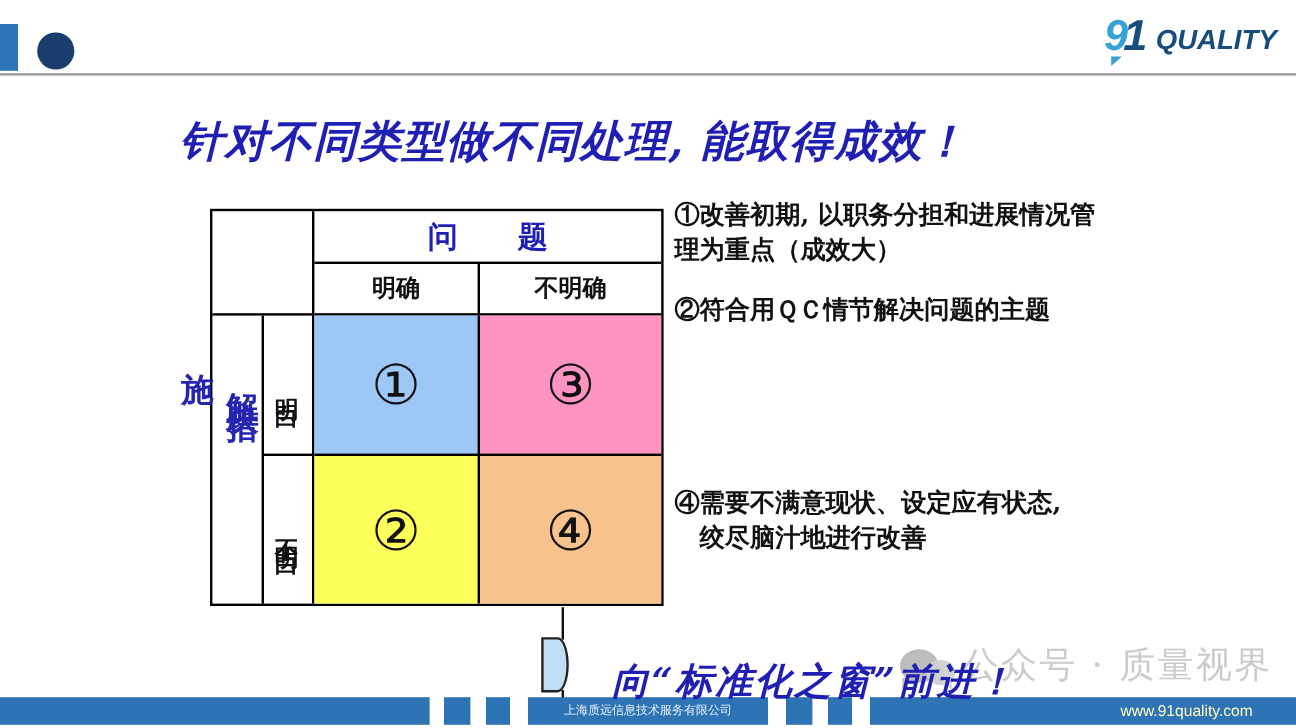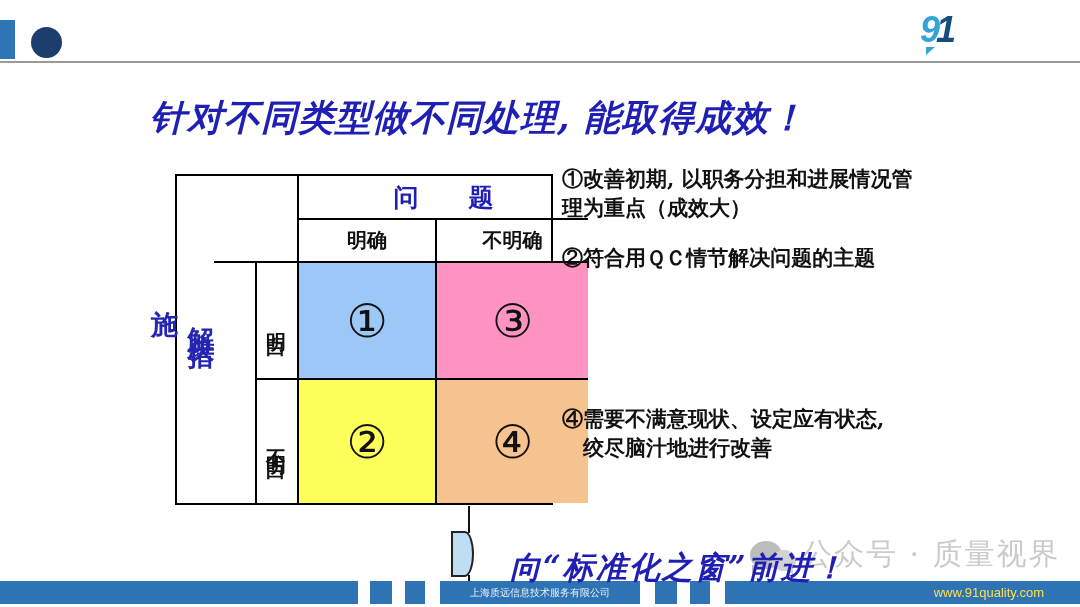--- a/index.html
+++ b/index.html
@@ -20,21 +20,21 @@
   .logo-tail{position:absolute;left:926px;top:47px;width:0;height:0;border-left:9px solid #35A3D6;border-bottom:8px solid transparent;}
 
   
   .subtitle{position:absolute;left:0;top:94px;width:956px;text-align:center;
     font-family:"DejaVu Serif",serif;font-style:italic;font-weight:700;
     font-size:36px;color:#1F1FB4;letter-spacing:1px;}
 
   
   .matrix{position:absolute;left:175px;top:174px;width:378px;height:331px;
     display:grid;grid-template-columns:43px 42px 138px 151px;grid-template-rows:44px 43px 117px 123px;
-    border:2px solid #000;box-sizing:border-box;background:#fff;padding-left:37px;}
+    border:2px solid #000;box-sizing:border-box;background:#fff;}
   .matrix>div{box-sizing:border-box;display:flex;align-items:center;justify-content:center;}
   .m-corner{grid-area:1/1/3/3;border-right:2px solid #000;border-bottom:2px solid #000;}
   .m-qhdr{grid-area:1/3/2/5;border-bottom:2px solid #000;color:#1F1FB4;font-size:25px;font-weight:700;
     font-family:"DejaVu Serif",serif;}
   .m-cming{grid-area:2/3/3/4;border-right:2px solid #000;border-bottom:2px solid #000;}
   .m-cbuming{grid-area:2/4/3/5;border-bottom:2px solid #000;}
   .m-measures{grid-area:3/1/5/2;border-right:2px solid #000;}
   .m-rming{grid-area:3/2/4/3;border-right:2px solid #000;border-bottom:2px solid #000;}
   .m-rbuming{grid-area:4/2/5/3;border-right:2px solid #000;}
   .m-c1{grid-area:3/3/4/4;background:#9CC7F7;border-right:2px solid #000;border-bottom:2px solid #000;}
@@ -72,35 +72,36 @@
   .wm-b2{width:24px;height:21px;border-radius:50%;background:#D2D2D2;margin-left:-10px;margin-top:12px;position:relative;}
   .wm-b2::after{content:"";position:absolute;right:3px;bottom:-4px;width:0;height:0;
     border-top:7px solid #D2D2D2;border-left:7px solid transparent;}
   .wm-text{font-size:30px;color:#CBCBCB;margin-left:6px;letter-spacing:2px;font-family:"DejaVu Serif",serif;}
 
   
   .fseg{position:absolute;top:581px;height:23px;background:#2E74B5;}
   .f1{left:0;width:358px;} .f2{left:370px;width:22px;} .f3{left:405px;width:20px;}
   .fcompany{left:440px;width:200px;color:#E8F1FA;font-size:10px;text-align:center;line-height:23px;}
   .f5{left:655px;width:22px;} .f6{left:690px;width:20px;}
-  .fsite{left:725px;width:355px;color:#fde047;font-size:13px;text-align:right;line-height:23px;
+  .fsite{left:725px;width:355px;color:#fef9c3;font-size:13px;text-align:right;line-height:23px;
     padding-right:36px;box-sizing:border-box;}
 </style>
 </head>
 <body>
 
 <div class="slide">
 
   <div class="hdr-bar"></div>
   <div class="hdr-dot"></div>
   <div class="hdr-line"></div>
 
   <div class="logo">
     <span class="d9">9</span>
     <span class="d1">1</span>
+    <span class="word">QUALITY</span>
   </div>
   <div class="logo-tail"></div>
 
   <div class="subtitle">针对不同类型做不同处理, 能取得成效！</div>
 
   <div class="matrix">
     <div class="m-corner"></div>
     <div class="m-qhdr">问　　题</div>
     <div class="m-cming col-label">明确</div>
     <div class="m-cbuming col-label">不明确</div>

